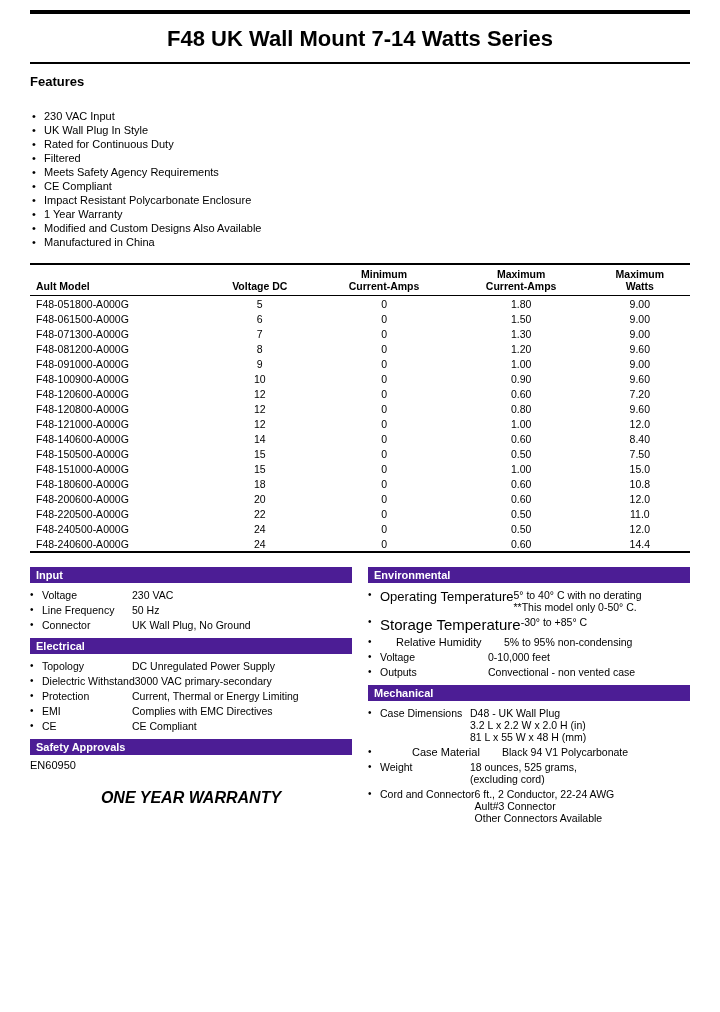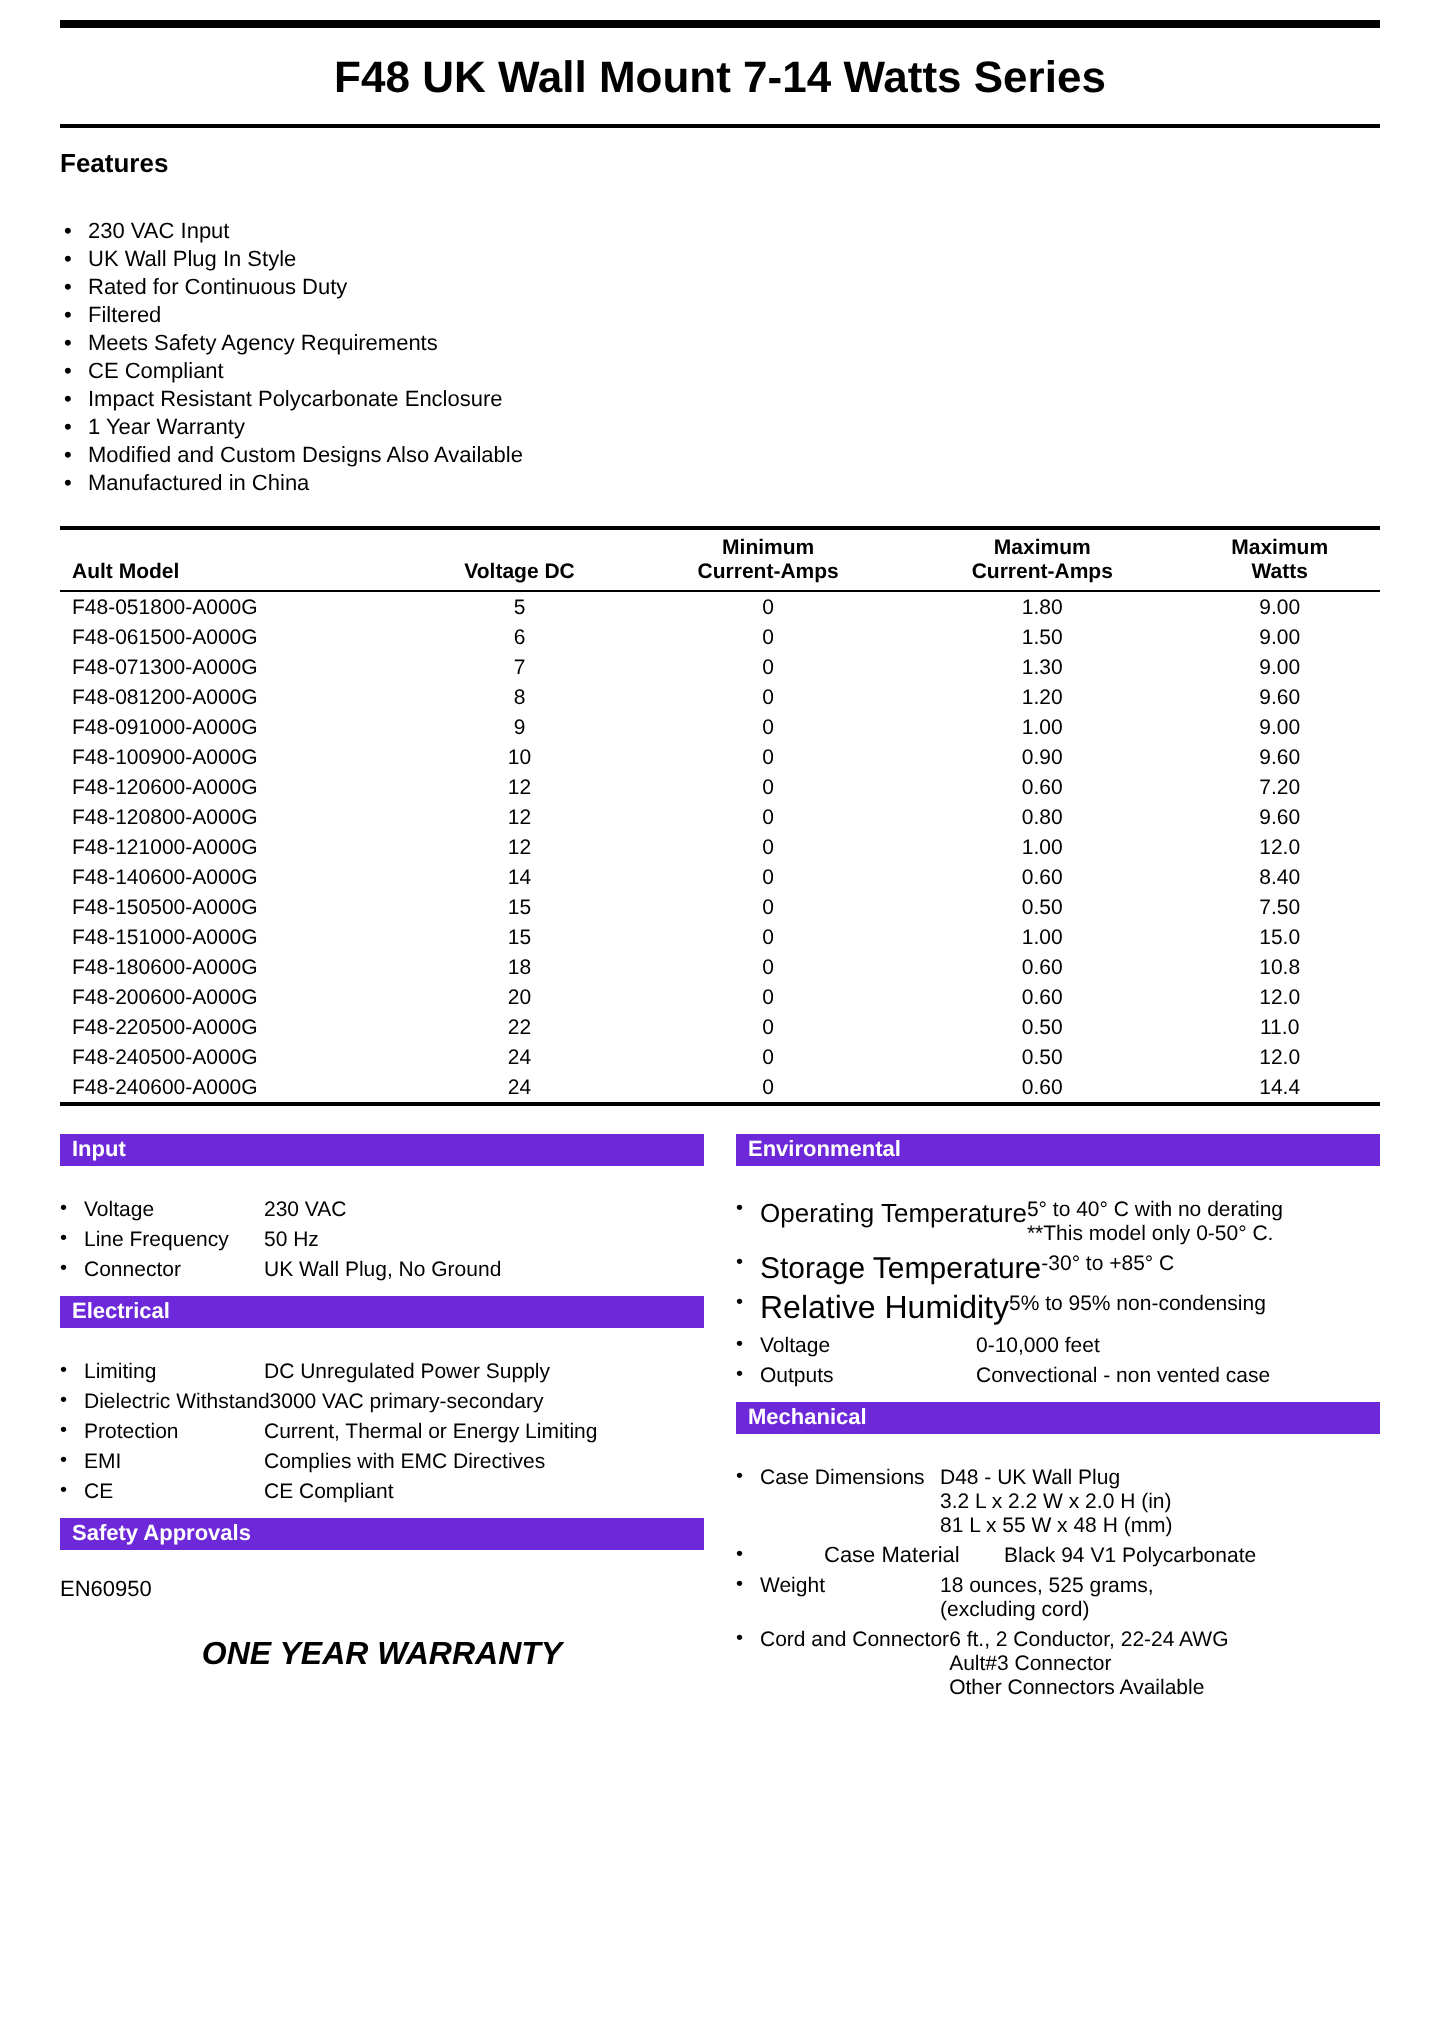--- a/index.html
+++ b/index.html
@@ -110,26 +110,26 @@
       display: flex;
       gap: 16px;
       margin-top: 4px;
     }
 
     .spec-col {
       flex: 1;
     }
 
     .spec-section-header {
-      background: #6d28d9;
+      background: #4c1d95;
       color: #fff;
       font-weight: bold;
       font-size: 11px;
       padding: 2px 6px;
-      margin-bottom: 14px;
+      margin-bottom: 4px;
     }
 
     .spec-list {
       list-style: none;
       padding: 0;
       margin-bottom: 6px;
     }
 
     .spec-list li {
       display: flex;
@@ -352,21 +352,21 @@
             <span class="bullet">•</span>
             <span class="spec-label">Connector</span>
             <span class="spec-value">UK Wall Plug, No Ground</span>
           </li>
         </ul>
 
       <div class="spec-section-header">Electrical</div>
       <ul class="spec-list" id="electrical-list">
           <li>
             <span class="bullet">•</span>
-            <span class="spec-label">Limiting</span>
+            <span class="spec-label">Topology</span>
             <span class="spec-value">DC Unregulated Power Supply</span>
           </li>
           <li>
             <span class="bullet">•</span>
             <span class="spec-label">Dielectric Withstand</span>
             <span class="spec-value">3000 VAC primary-secondary</span>
           </li>
           <li>
             <span class="bullet">•</span>
             <span class="spec-label">Protection</span>
@@ -400,21 +400,21 @@
             <span class="env-spec-label" style="min-width:108px;font-size:13px;">Operating Temperature</span>
             <span class="spec-value">5° to 40° C with no derating<br>**This model only 0-50° C.</span>
           </li>
           <li>
             <span class="bullet">•</span>
             <span class="env-spec-label" style="min-width:108px;font-size:15px;text-align:center;">Storage Temperature</span>
             <span class="spec-value">-30° to +85° C</span>
           </li>
           <li>
             <span class="bullet">•</span>
-            <span class="env-spec-label" style="min-width:108px;font-size:16px;">Relative Humidity</span>
+            <span class="env-spec-label" style="min-width:108px;font-size:11px;margin-left:16px;">Relative Humidity</span>
             <span class="spec-value">5% to 95% non-condensing</span>
           </li>
           <li>
             <span class="bullet">•</span>
             <span class="env-spec-label" style="min-width:108px;font-size:10.5px;">Voltage</span>
             <span class="spec-value">0-10,000 feet</span>
           </li>
           <li>
             <span class="bullet">•</span>
             <span class="env-spec-label" style="min-width:108px;font-size:10.5px;">Outputs</span>

